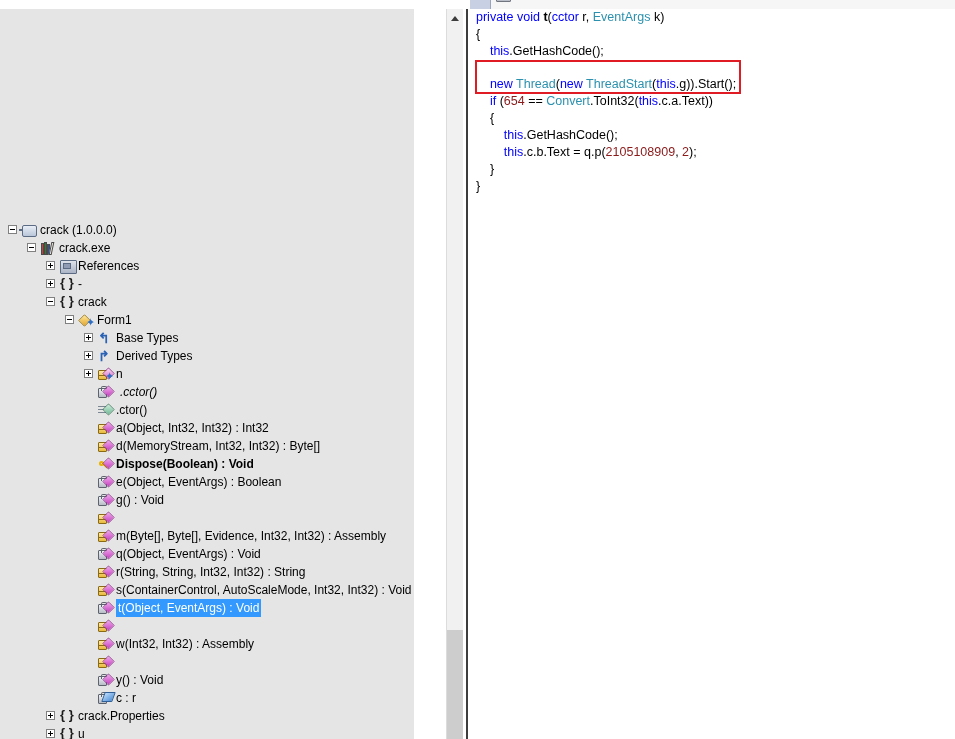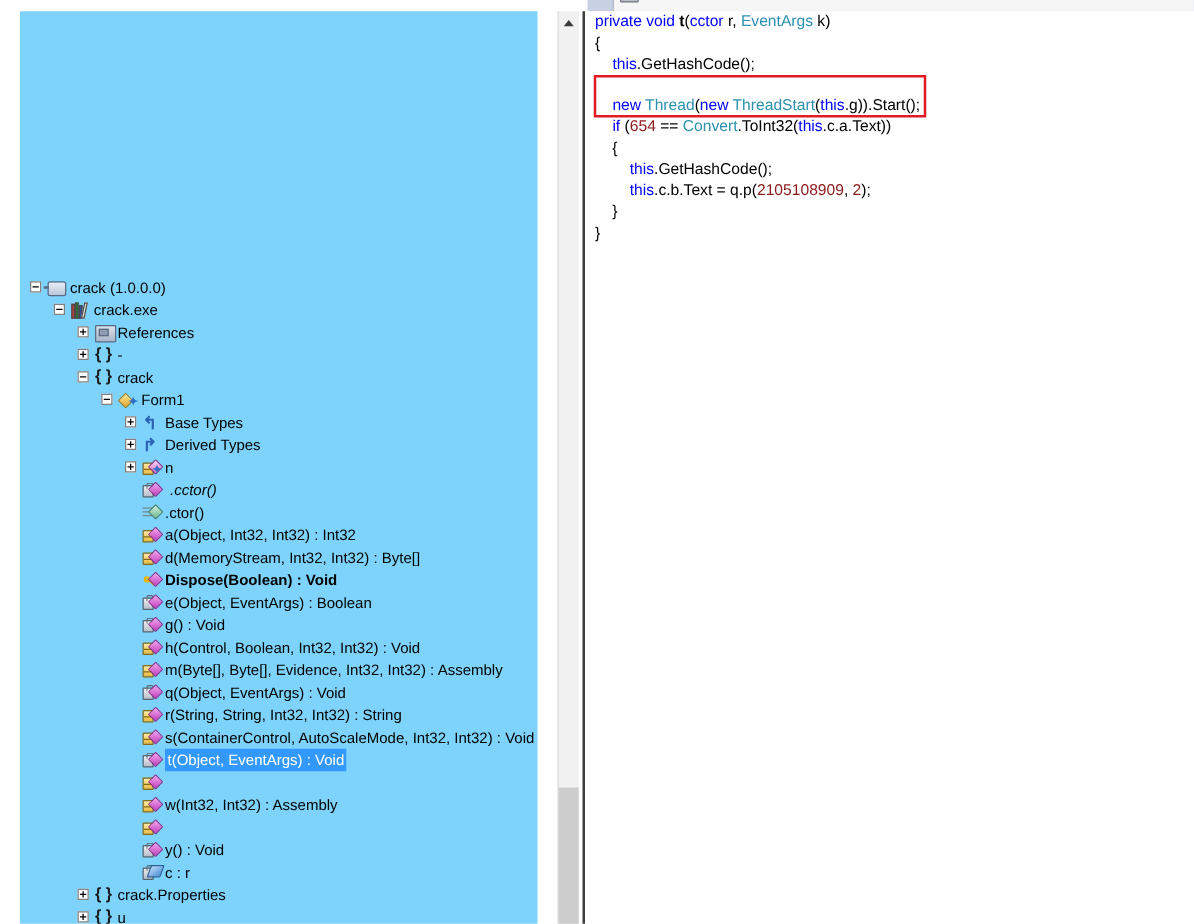--- a/index.html
+++ b/index.html
@@ -54,23 +54,22 @@
     border-radius: 1px;
   }
 
   
   #treepane {
     position: absolute;
     left: 0;
     top: 9px;
     width: 414px;
     height: 730px;
-    background: #7dd3fc;
+    background: #e5e5e5;
     overflow: hidden;
-    margin-left: 16px;
   }
   #treeinner {
     position: absolute;
     left: 0;
     top: 0;
     width: 446px;
   }
 
   .row {
     position: relative;
@@ -507,21 +506,20 @@
           <span class="badge lock"></span>
           <span class="dia"></span>
         </span>
         <span class="lbl" style="left: 116px;">g() : Void</span>
       </div>
       <div class="row" style="position: absolute; left: 0px; top: 500px; width: 446px;">
         <span class="ico ic-method" style="left: 98px;">
           <span class="badge env"></span>
           <span class="dia"></span>
         </span>
-        <span class="lbl" style="left: 116px;">h(Control, Boolean, Int32, Int32) : Void</span>
       </div>
       <div class="row" style="position: absolute; left: 0px; top: 518px; width: 446px;">
         <span class="ico ic-method" style="left: 98px;">
           <span class="badge env"></span>
           <span class="dia"></span>
         </span>
         <span class="lbl" style="left: 116px;">m(Byte[], Byte[], Evidence, Int32, Int32) : Assembly</span>
       </div>
       <div class="row" style="position: absolute; left: 0px; top: 536px; width: 446px;">
         <span class="ico ic-method" style="left: 98px;">

